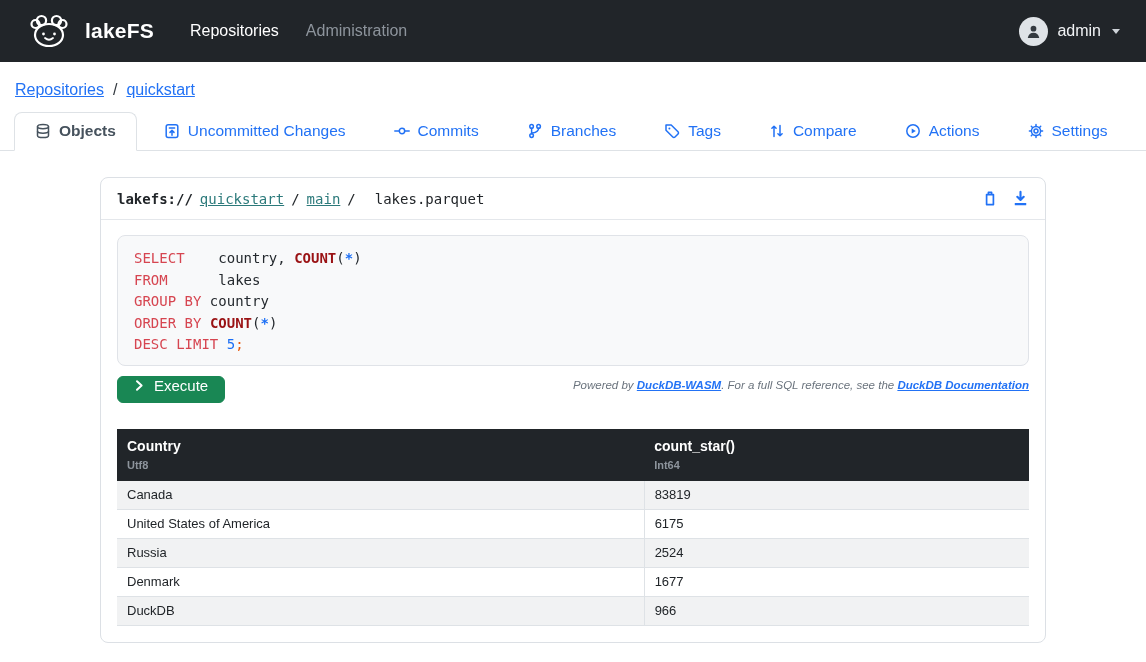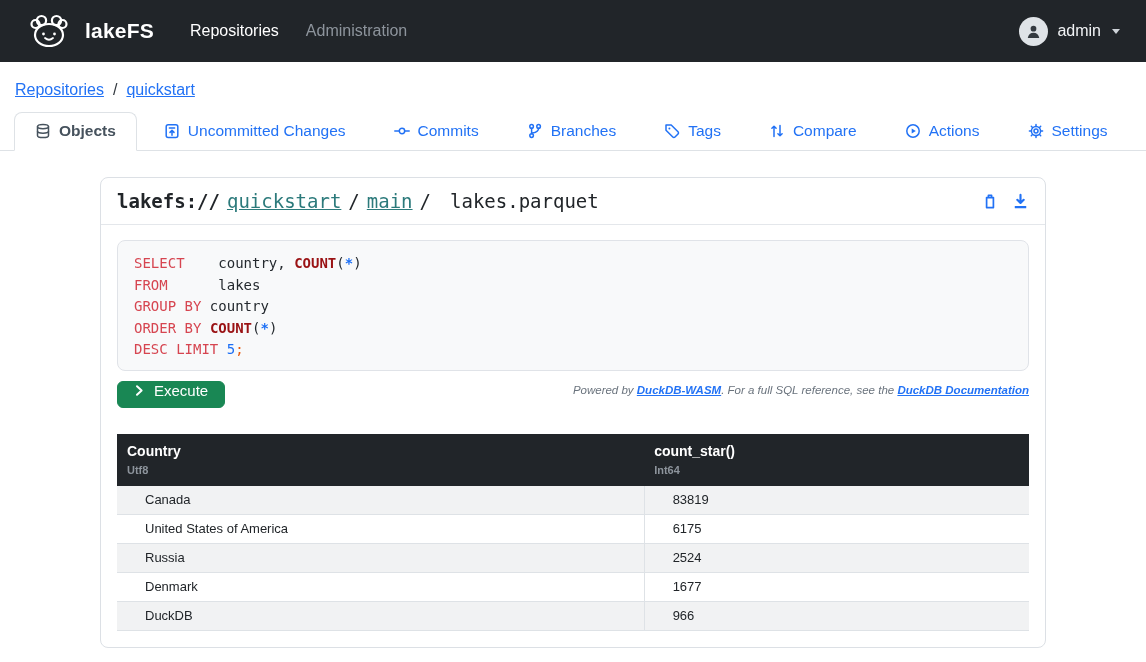--- a/index.html
+++ b/index.html
@@ -23,21 +23,21 @@
   
   .tabs { display:flex; border-bottom:1px solid #dee2e6; padding:0 14px; gap:6px; }
   .tab { display:flex; align-items:center; gap:8px; padding:9px 20px 10px; color:#2272f5; margin-bottom:-1px;
          border:1px solid transparent; border-radius:8px 8px 0 0; font-size:15.5px; text-decoration:none; }
   .tab.active { color:#46525d; font-weight:700; border-color:#dee2e6 #dee2e6 #ffffff; background:#fff; }
   .tab svg { flex:0 0 auto; }
 
   
   .card { width:946px; margin:26px auto 22px; border:1px solid #dce0e5; border-radius:8px; background:#fff; overflow:hidden; }
   .card-header { display:flex; align-items:center; padding:12px 16px; border-bottom:1px solid #e4e7eb;
-                 font-family:"DejaVu Sans Mono","Liberation Mono",monospace; font-size:19px; }
+                 font-family:"DejaVu Sans Mono","Liberation Mono",monospace; font-size:14px; }
   .path-piece { margin-right:7px; }
   .path-scheme { font-weight:700; color:#212529; }
   .path-link { color:#2c7a7b; text-decoration:underline; }
   .path-sep { color:#212529; }
   .path-file { color:#212529;margin-left:12px; }
   .header-actions { margin-left:auto; display:flex; align-items:center; gap:14px; }
   .icon-btn { color:#2272f5; display:flex; cursor:pointer; background:none; border:none; padding:0; }
 
   .card-body { padding:15px 16px 16px; }
 
@@ -58,21 +58,21 @@
                  font-size:15px; display:flex; align-items:center; gap:9px; cursor:pointer; font-family:inherit; }
   .powered { font-size:11.5px; font-style:italic; color:#6a737d; margin-top:3px; }
   .powered a { color:#2272f5; font-weight:700; text-decoration:underline; }
 
   
   .results-table { width:100%; border-collapse:collapse; margin-top:26px; font-size:13px; }
   .results-table thead th { background:#212529; text-align:left; padding:9px 10px 10px; vertical-align:top; }
   .results-table thead th:first-child { width:57.8%; }
   .col-name { display:block; color:#ffffff; font-size:14px; font-weight:700; }
   .col-type { display:block; color:#8d949c; font-size:11px; font-weight:700; margin-top:5px; }
-  .results-table tbody td { padding:6px 28px 7px; border-bottom:1px solid #dee2e6; color:#212529; }
+  .results-table tbody td { padding:6px 10px 7px; border-bottom:1px solid #dee2e6; color:#212529; }
   .results-table tbody td + td { border-left:1px solid #dee2e6; }
   .results-table tbody tr:nth-child(odd) { background:#f1f2f3; }
 </style>
 </head>
 <body>
 
 <nav class="navbar">
   <a class="brand">
     <span style="display:flex;">
       <svg width="46" height="38" viewBox="0 0 46 38" fill="none" stroke="#ffffff" stroke-width="2.2" stroke-linecap="round">

